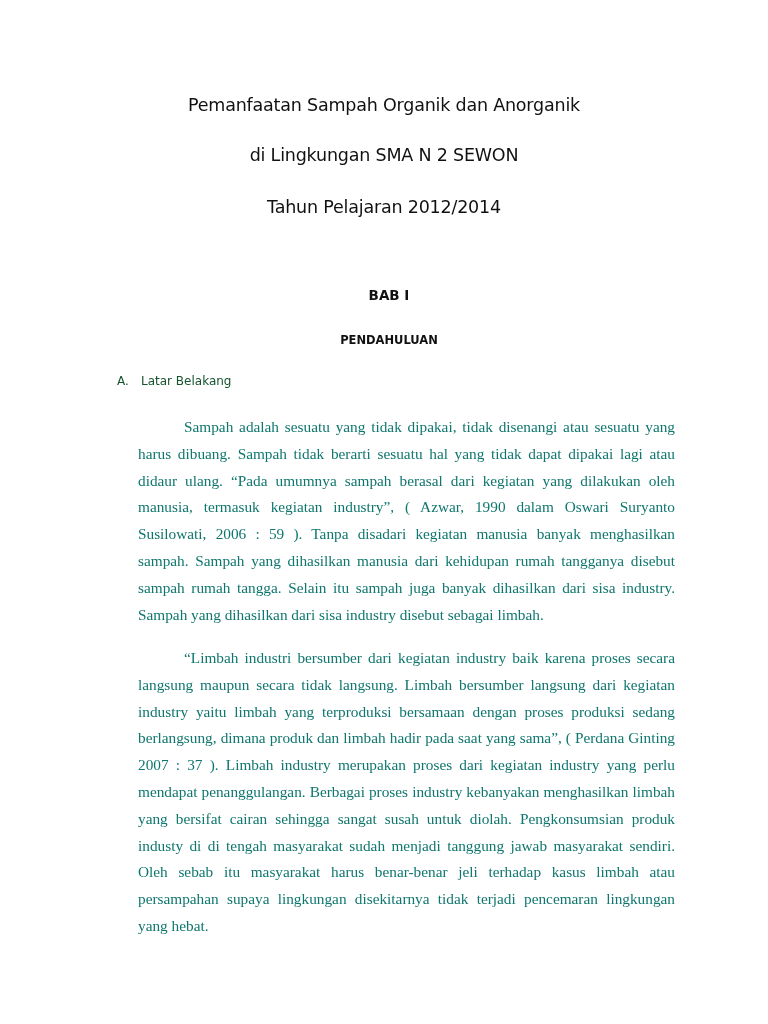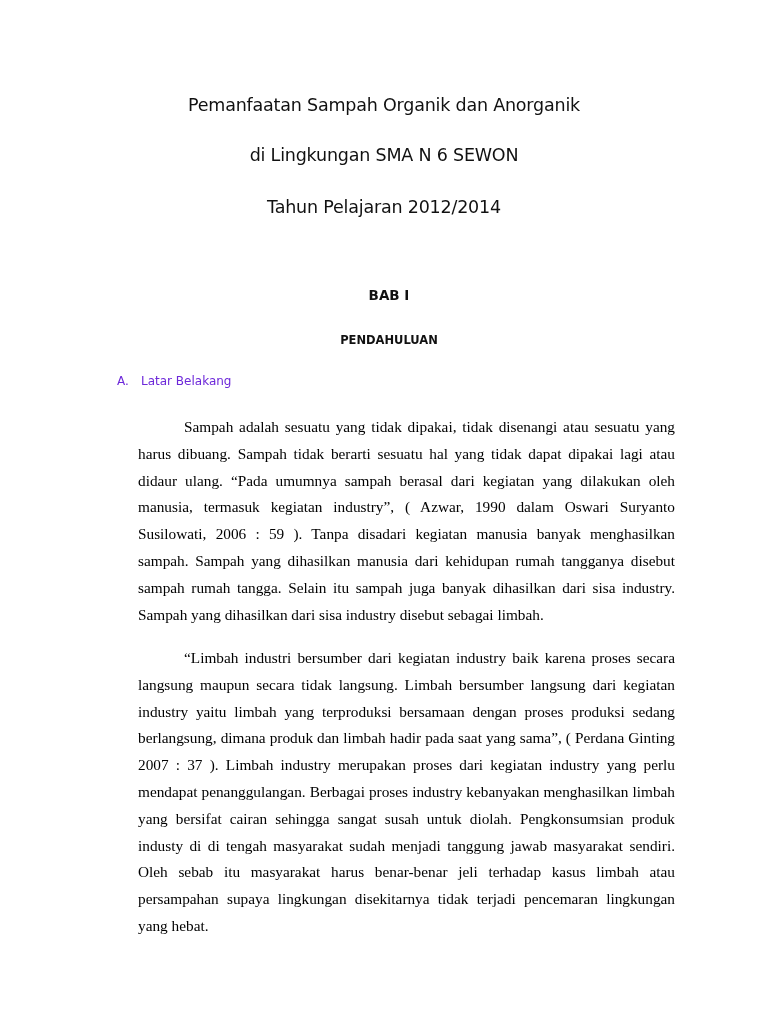--- a/index.html
+++ b/index.html
@@ -46,48 +46,48 @@
     }
     #bab { top: 287px; font-size: 13.5px; left: 5px; }
     #pend { top: 333px; font-size: 11.5px; left: 5px; }
 
     .section-heading {
       position: absolute;
       left: 117px;
       top: 374px;
       font-family: "DejaVu Sans", sans-serif;
       font-size: 12px;
-      color: #6d28d9;
+      color: #14532d;
     }
     .section-heading .num {
       display: inline-block;
       width: 24px;
     }
 
     .para {
       position: absolute;
       left: 138px;
       width: 537px;
       font-family: "Liberation Serif", serif;
       font-size: 15.3px;
       line-height: 26.8px;
-      color: #000000;
+      color: #0f766e;
       text-align: justify;
       text-indent: 46px;
       margin: 0;
     }
     #p1 { top: 414px; }
     #p2 { top: 645px; }
   </style>
 </head>
 <body>
 
 <div class="page">
   <div id="t1" class="title-line">Pemanfaatan Sampah Organik dan Anorganik</div>
-  <div id="t2" class="title-line">di Lingkungan SMA N 6 SEWON</div>
+  <div id="t2" class="title-line">di Lingkungan SMA N 2 SEWON</div>
   <div id="t3" class="title-line">Tahun Pelajaran 2012/2014</div>
 
   <div id="bab" class="chapter">BAB I</div>
   <div id="pend" class="chapter">PENDAHULUAN</div>
 
   <div class="section-heading">
     <span class="num">A.</span><span>Latar Belakang</span>
   </div>
 
   <p id="p1" class="para">Sampah adalah sesuatu yang tidak dipakai, tidak disenangi atau sesuatu yang harus dibuang. Sampah tidak berarti sesuatu hal yang tidak dapat dipakai lagi atau didaur ulang. “Pada umumnya sampah berasal dari kegiatan yang dilakukan oleh manusia, termasuk kegiatan industry”, ( Azwar, 1990 dalam Oswari Suryanto Susilowati, 2006 : 59 ). Tanpa disadari kegiatan manusia banyak menghasilkan sampah. Sampah yang dihasilkan manusia dari kehidupan rumah tangganya disebut sampah rumah tangga. Selain itu sampah juga banyak dihasilkan dari sisa industry. Sampah yang dihasilkan dari sisa industry disebut sebagai limbah.</p>

